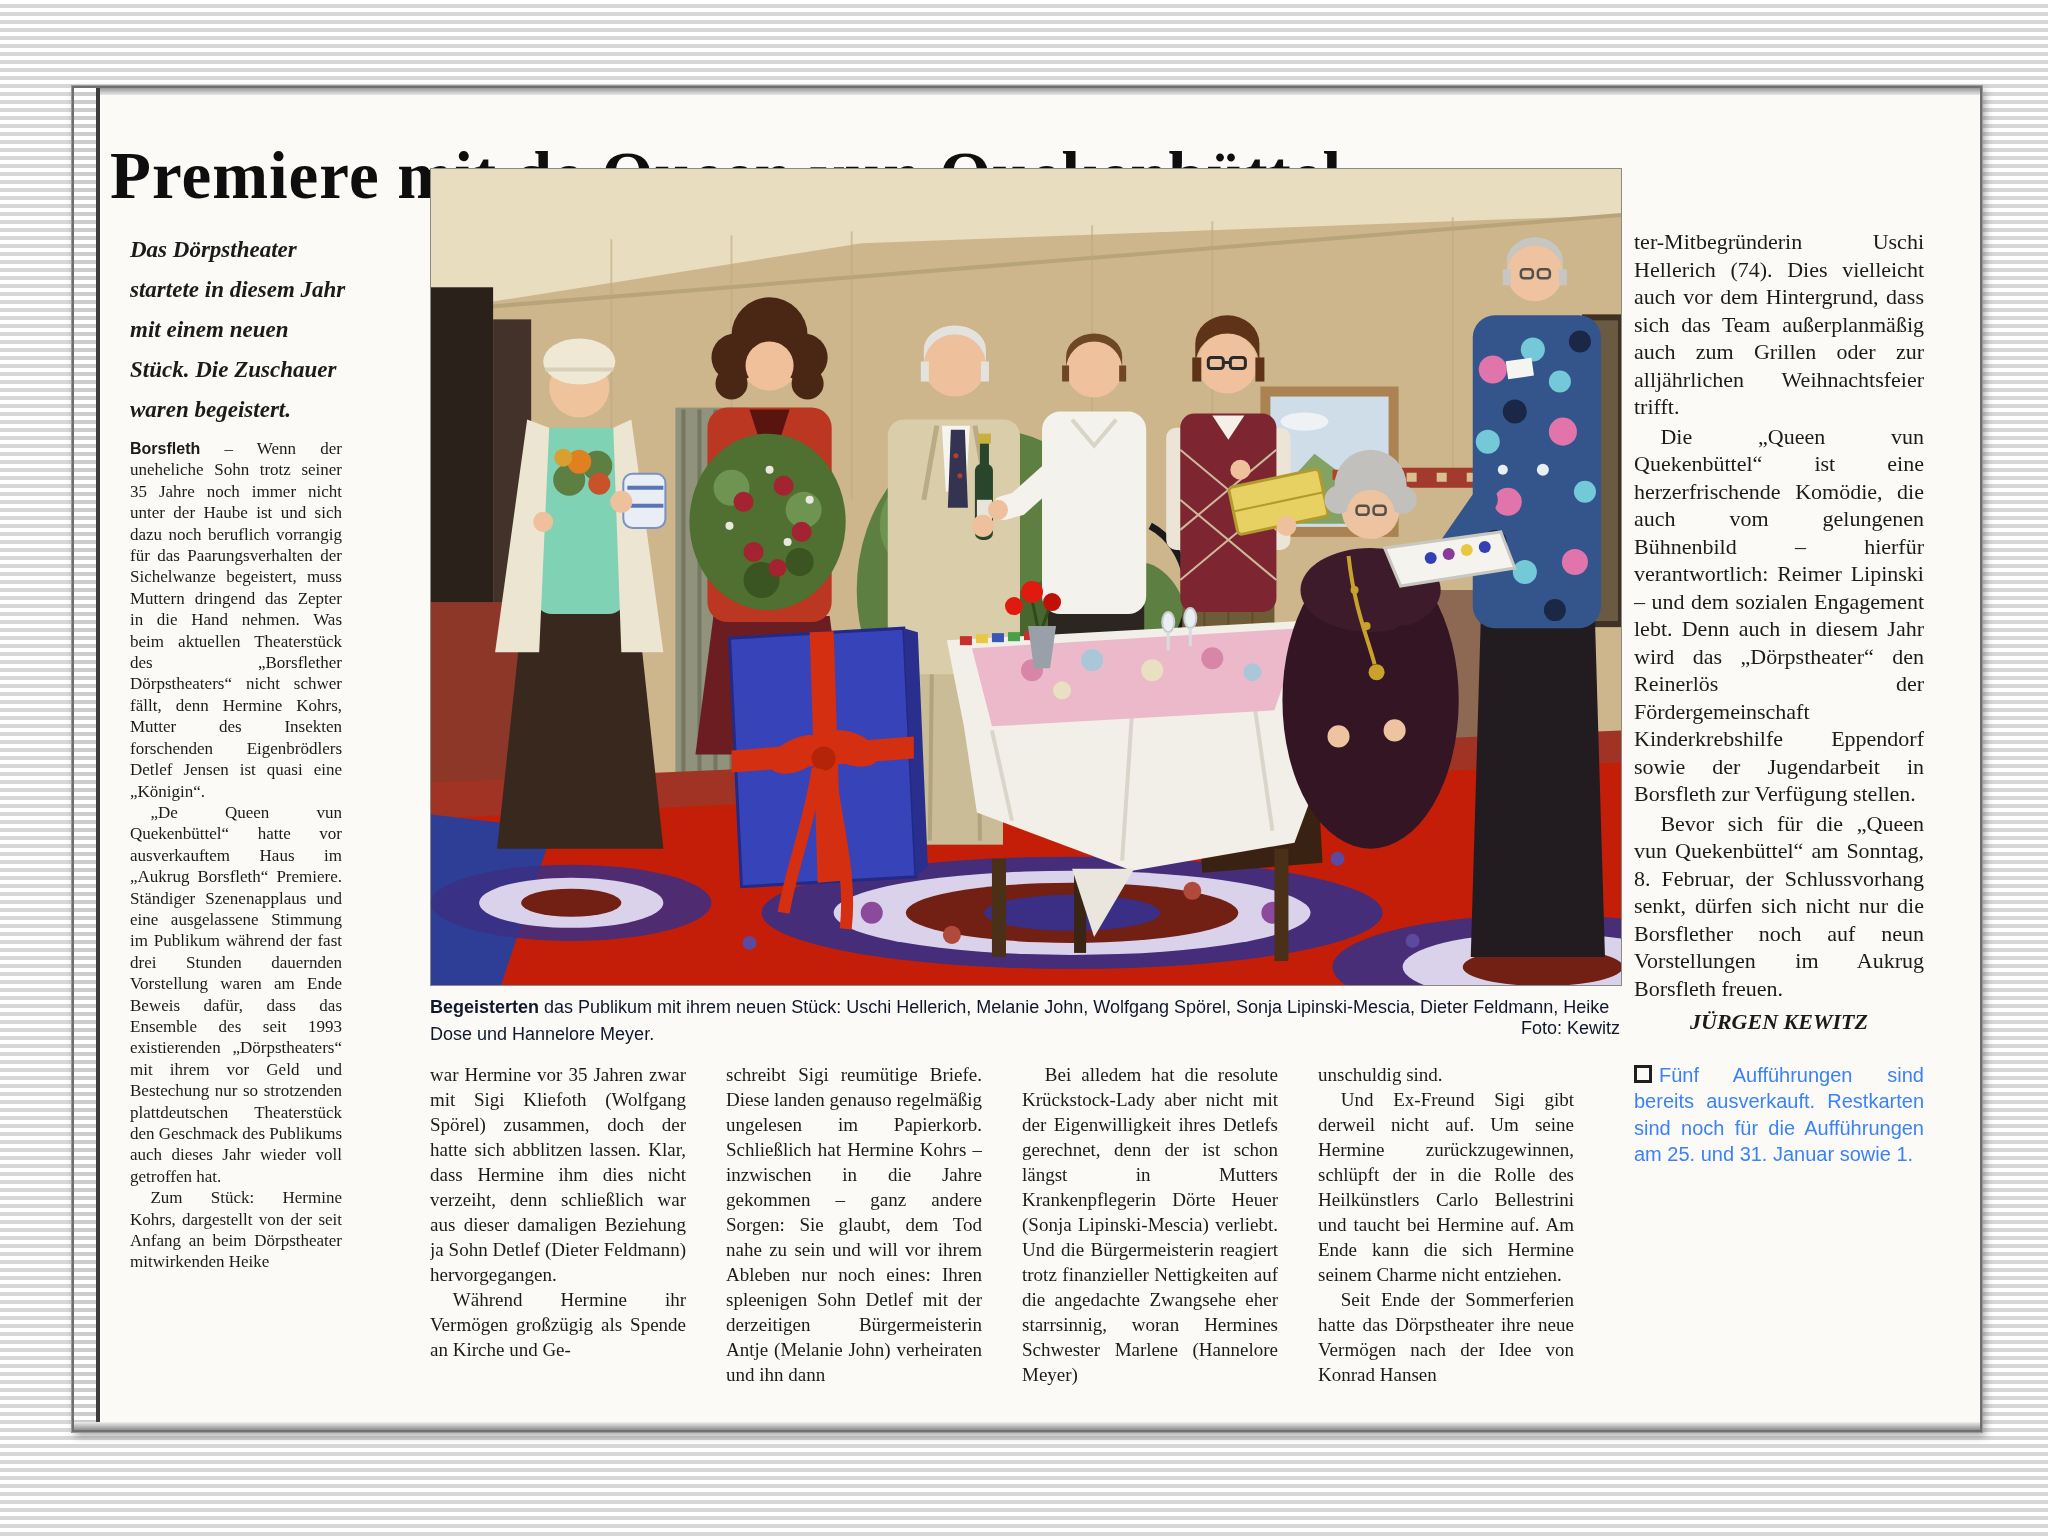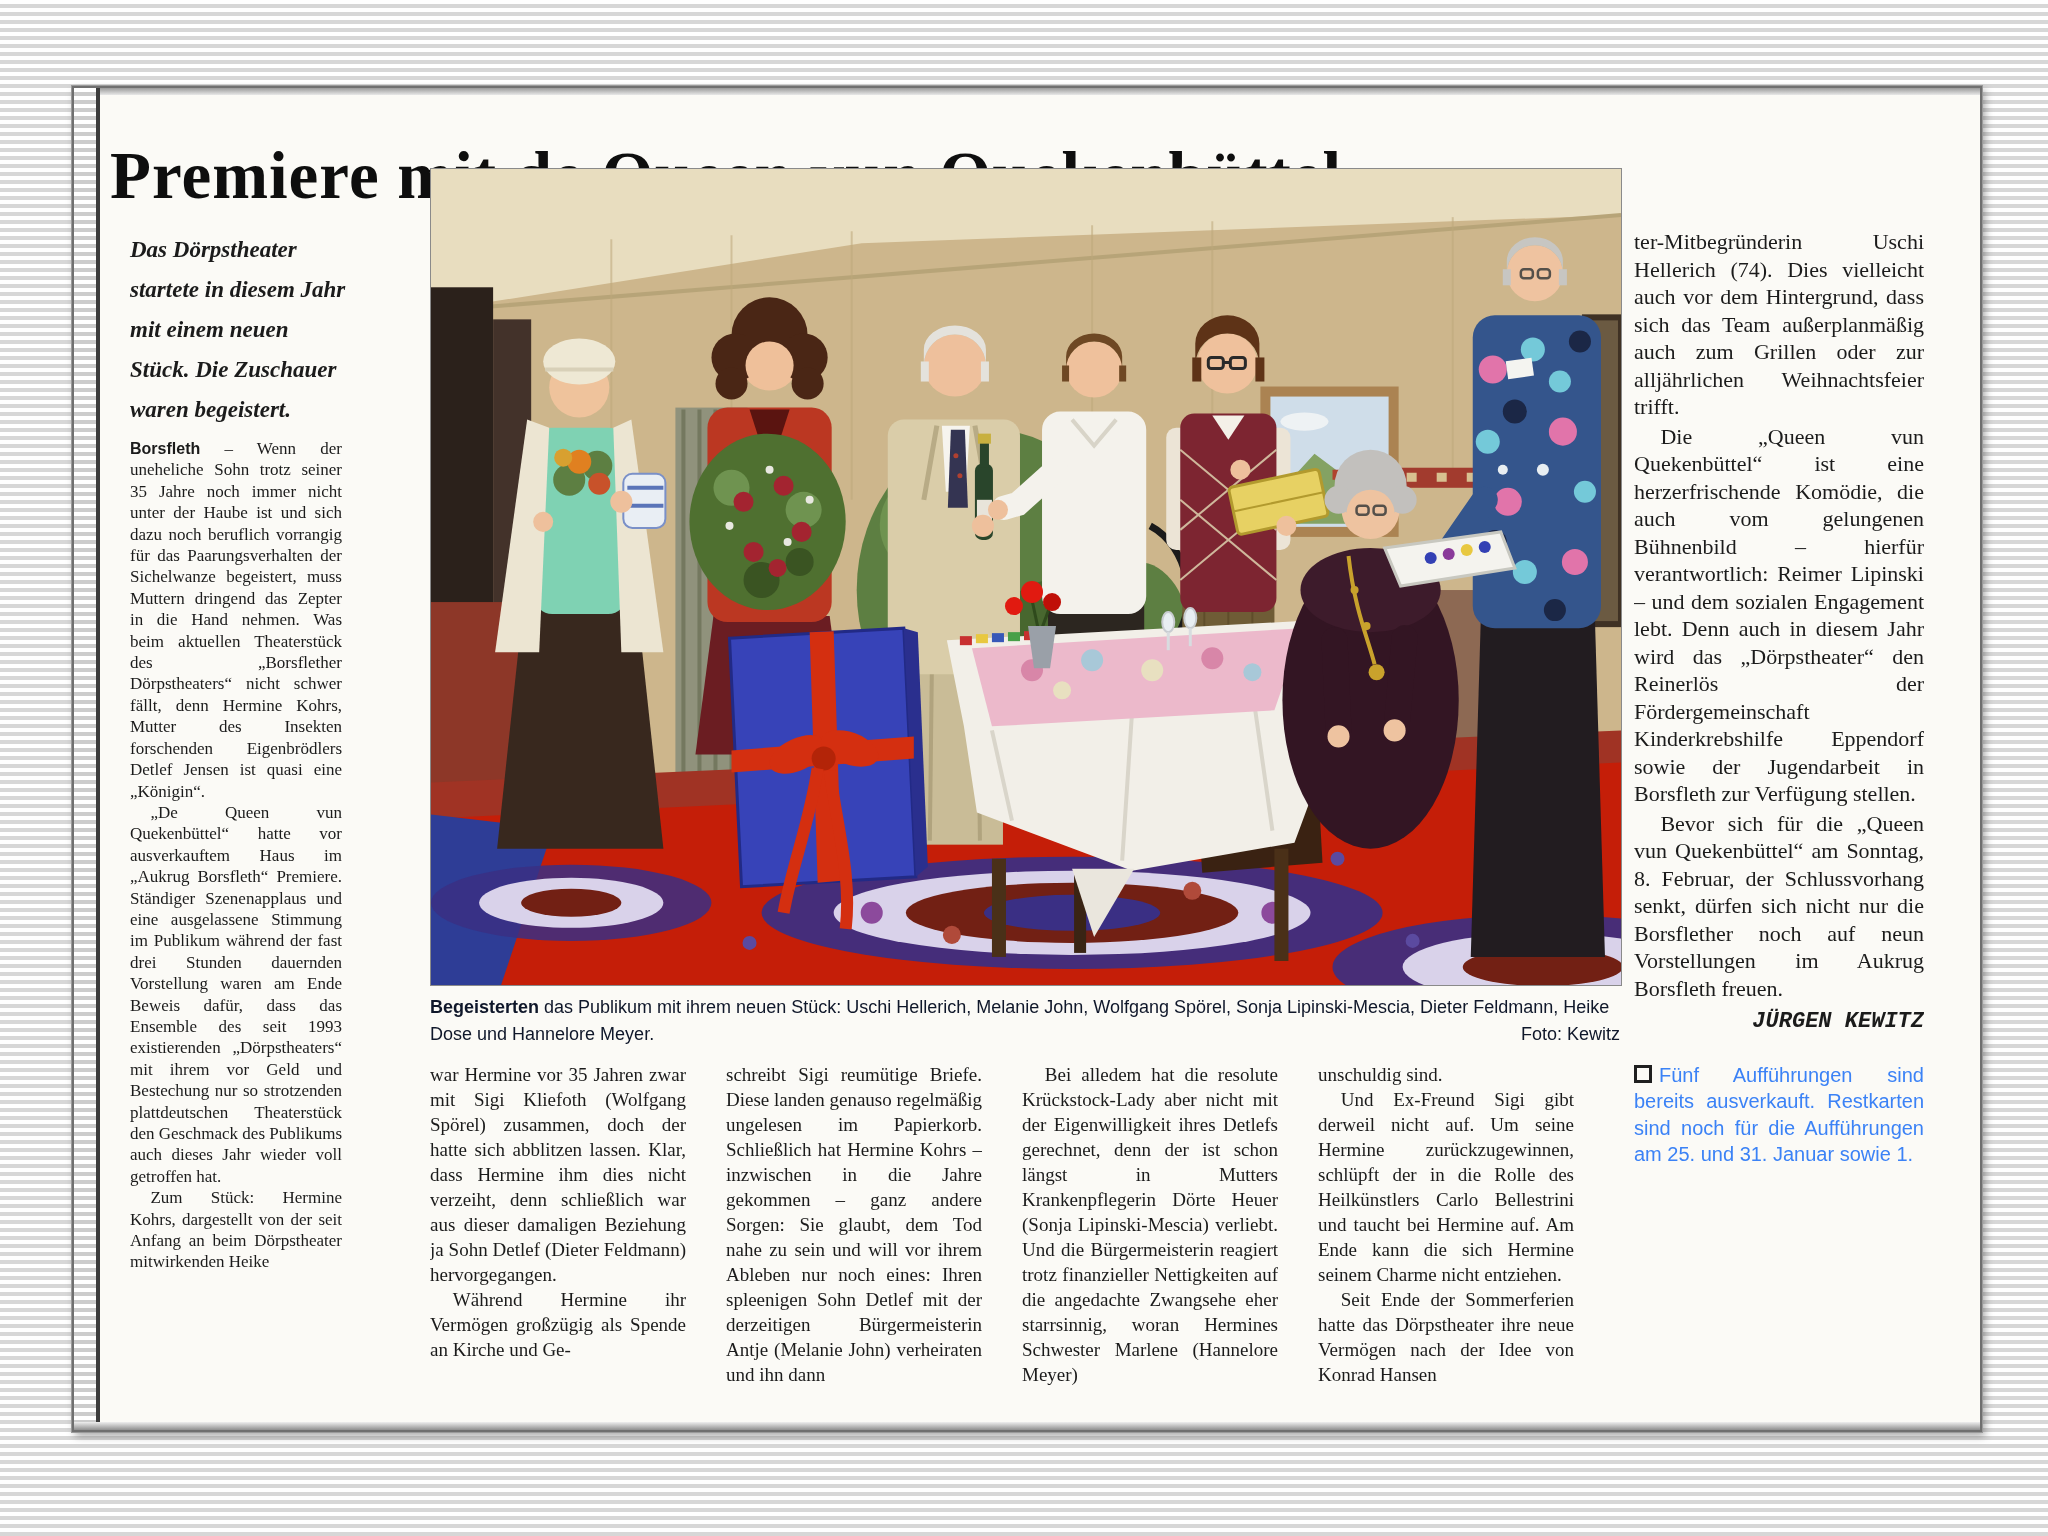--- a/index.html
+++ b/index.html
@@ -40,33 +40,33 @@
   .photo{
     position:absolute;left:356px;top:80px;width:1190px;height:816px;
     border:1px solid #8a8a8a;background:#cdb68c;
   }
   .photo svg{display:block;width:100%;height:100%;}
   .caption{
     position:absolute;left:356px;top:906px;width:1192px;height:62px;
     font-family:"Liberation Sans",sans-serif;font-size:18px;line-height:27px;color:#0f172a;
   }
   .caption .cap-bold{font-weight:bold;}
-  .credit{position:absolute;right:2px;bottom:8px;font-family:"Liberation Sans",sans-serif;font-size:18px;margin-left:44px;}
+  .credit{position:absolute;right:2px;bottom:14px;font-family:"Liberation Sans",sans-serif;font-size:18px;margin-left:44px;}
   .bcol{
     position:absolute;top:974px;height:356px;width:256px;
     font-size:19px;line-height:25px;
   }
   .bcol1{left:356px;} .bcol2{left:652px;} .bcol3{left:948px;} .bcol4{left:1244px;}
   .rightcol{
     position:absolute;left:1560px;top:140px;width:290px;height:1190px;
     font-size:22px;line-height:27.5px;
   }
   .rightcol p{margin:0 0 2px 0;}
   .byline{
-    text-align:right;font-style:italic;font-weight:bold;font-size:22px;margin-top:6px;font-family:Liberation Mono, monospace;
+    text-align:center;font-style:italic;font-weight:bold;font-size:22px;margin-top:6px;
   }
   .note{
     margin-top:26px;font-family:"Liberation Sans",sans-serif;
     font-size:20px;line-height:26.5px;text-align:justify;color:#3b82f6;
   }
   .note-square{
     display:inline-block;width:12px;height:12px;border:3px solid #1f1f1f;
     margin-right:7px;vertical-align:-1px;
   }
 </style>

